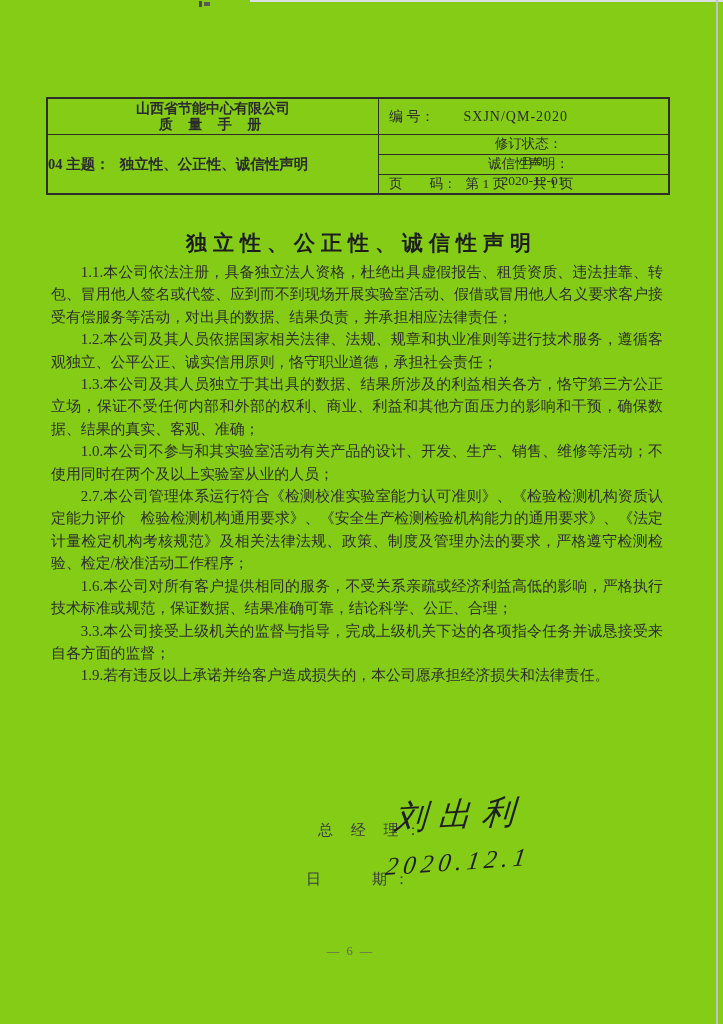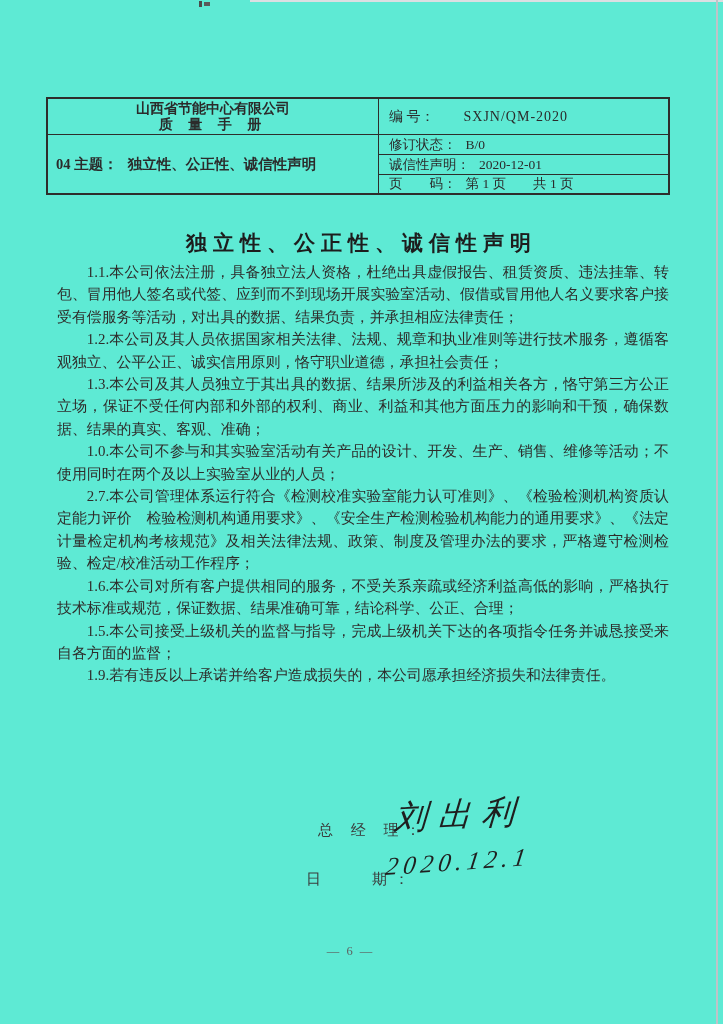--- a/index.html
+++ b/index.html
@@ -1,18 +1,18 @@
 <!DOCTYPE html>
 <html><head>
 <meta charset="utf-8">
 <style>
   html, body { margin:0; padding:0; background:#ffffff; }
   .page {
     position:relative; width:723px; height:1024px;
-    background:#5eead4; overflow:hidden;
+    background:#84cc16; overflow:hidden;
     font-family:"Liberation Serif","DejaVu Serif",serif;
     color:#2b2b2b;
   }
 
   
   .scan-top { position:absolute; top:0; left:250px; width:473px; height:2px; background:#dcdfe2; }
   .scan-right { position:absolute; top:0; right:5px; width:2px; height:1024px; background:#bfc3c7; }
   .scan-smudge-a { position:absolute; top:1px; left:199px; width:3px; height:6px; background:#4b4b4b; }
   .scan-smudge-b { position:absolute; top:2px; left:204px; width:6px; height:4px; background:#5a5a5a; }
 
@@ -22,42 +22,42 @@
     border:2px solid #2e2d2b; display:flex; box-sizing:border-box;
   }
   .col-left { width:331px; border-right:1.6px solid #2e2d2b; display:flex; flex-direction:column; box-sizing:border-box; }
   .cell-company {
     height:36px; border-bottom:1.6px solid #2e2d2b; box-sizing:border-box;
     display:flex; flex-direction:column; align-items:center; justify-content:center;
     font-weight:bold; font-size:14px; line-height:16px;
   }
   .cell-company .manual { letter-spacing:6px; }
   .cell-subject {
-    flex:1; display:flex; align-items:center; padding-left:8px;
+    flex:1; display:flex; align-items:center; 
     font-weight:bold; font-size:14.5px;
   }
   .cell-subject .subj-val { margin-left:10px; }
   .col-right { flex:1; display:flex; flex-direction:column; box-sizing:border-box; font-size:13.5px; }
   .rrow { display:flex; align-items:center; padding-left:10px; box-sizing:border-box; }
   .rrow-docno { height:36px; border-bottom:1.6px solid #2e2d2b; font-size:14px;gap:20px; }
-  .rrow-mid { height:20px; border-bottom:1.6px solid #2e2d2b; }
+  .rrow-mid { height:20px; border-bottom:1.6px solid #2e2d2b;flex-direction:column; }
   .rrow-last { flex:1; }
   .rrow .val { margin-left:9px; }
   .val-italic { letter-spacing:1px; }
 
   
   .doc-title {
     position:absolute; top:229px; left:0; width:723px;
     text-align:center; font-size:21px; font-weight:bold;
     letter-spacing:6px; color:#1d1d1d;
   }
 
   
   .doc-body {
-    position:absolute; left:57px; top:261px; width:612px;
+    position:absolute; left:51px; top:261px; width:612px;
     font-size:14.9px; line-height:22.4px; text-align:justify;
     color:#2e2d2b;
   }
   .doc-body p { margin:0; text-indent:2em; }
 
   
   .sig-label { position:absolute; font-size:15px; letter-spacing:7px; color:#3a3a3a; white-space:pre; }
   .sig-manager-label { left:318px; top:821px;text-align:center; }
   .sig-date-label { left:306px; top:870px; }
   .sig-name {
@@ -122,21 +122,21 @@
 
   <div class="doc-title">独立性、公正性、诚信性声明</div>
 
   <div class="doc-body">
     <p>1.1.本公司依法注册，具备独立法人资格，杜绝出具虚假报告、租赁资质、违法挂靠、转包、冒用他人签名或代签、应到而不到现场开展实验室活动、假借或冒用他人名义要求客户接受有偿服务等活动，对出具的数据、结果负责，并承担相应法律责任；</p>
     <p>1.2.本公司及其人员依据国家相关法律、法规、规章和执业准则等进行技术服务，遵循客观独立、公平公正、诚实信用原则，恪守职业道德，承担社会责任；</p>
     <p>1.3.本公司及其人员独立于其出具的数据、结果所涉及的利益相关各方，恪守第三方公正立场，保证不受任何内部和外部的权利、商业、利益和其他方面压力的影响和干预，确保数据、结果的真实、客观、准确；</p>
     <p>1.0.本公司不参与和其实验室活动有关产品的设计、开发、生产、销售、维修等活动；不使用同时在两个及以上实验室从业的人员；</p>
     <p>2.7.本公司管理体系运行符合《检测校准实验室能力认可准则》、《检验检测机构资质认定能力评价　检验检测机构通用要求》、《安全生产检测检验机构能力的通用要求》、《法定计量检定机构考核规范》及相关法律法规、政策、制度及管理办法的要求，严格遵守检测检验、检定/校准活动工作程序；</p>
     <p>1.6.本公司对所有客户提供相同的服务，不受关系亲疏或经济利益高低的影响，严格执行技术标准或规范，保证数据、结果准确可靠，结论科学、公正、合理；</p>
-    <p>1.5.本公司接受上级机关的监督与指导，完成上级机关下达的各项指令任务并诚恳接受来自各方面的监督；</p>
+    <p>3.3.本公司接受上级机关的监督与指导，完成上级机关下达的各项指令任务并诚恳接受来自各方面的监督；</p>
     <p>1.9.若有违反以上承诺并给客户造成损失的，本公司愿承担经济损失和法律责任。</p>
   </div>
 
   <div class="sig-label sig-manager-label">总 经 理：</div>
   <div class="sig-name" aria-label="刘出利">刘出利</div>
   <div class="sig-label sig-date-label">日　　期：</div>
   <div class="sig-date">2020.12.1</div>
 
   <div class="footer">— 6 —</div>
 

